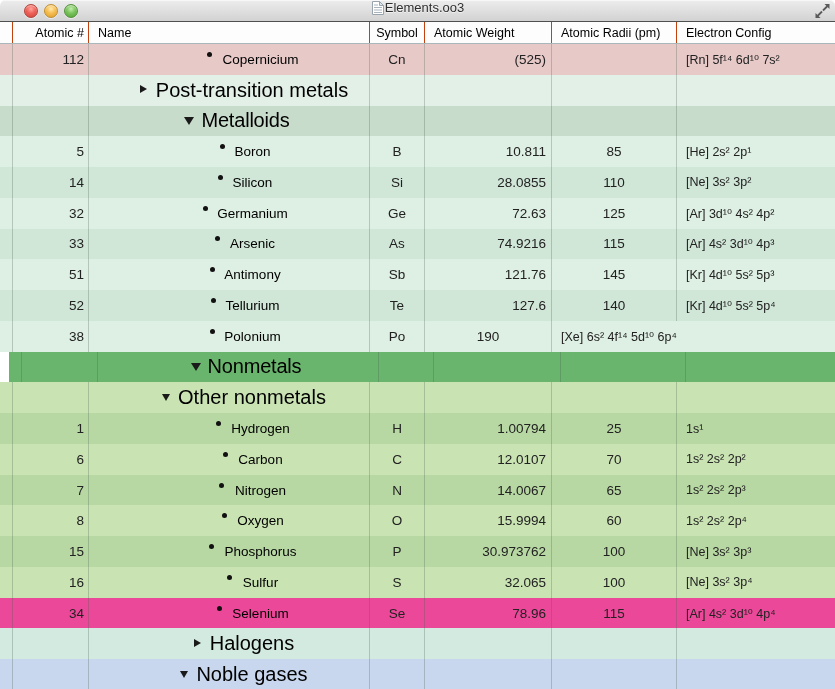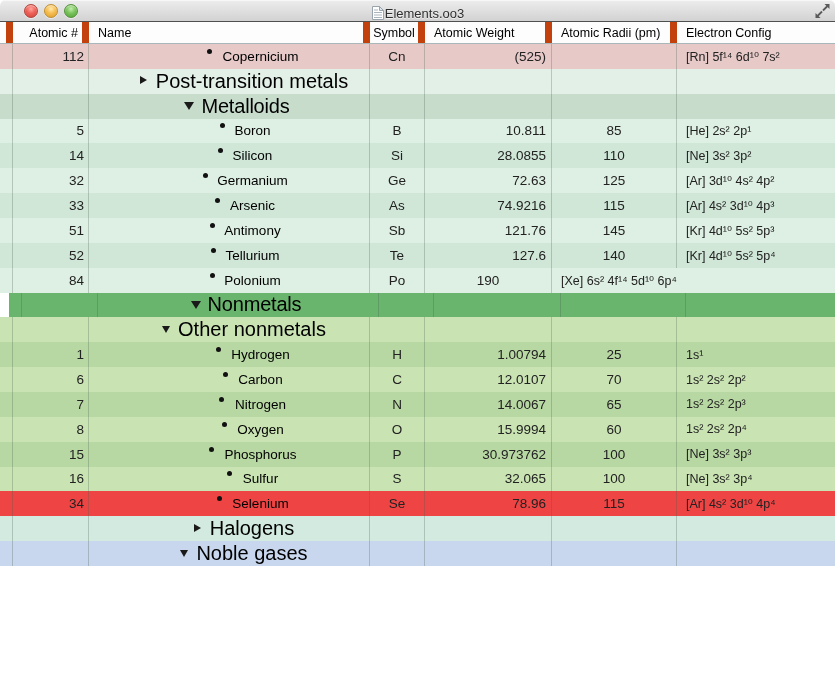--- a/index.html
+++ b/index.html
@@ -15,39 +15,39 @@
     background:linear-gradient(#ededed,#d2d2d2);
     border-bottom:1px solid #4f4f4f;
     border-radius:5px 5px 0 0;
     box-shadow:inset 0 1px 0 #f7f7f7;
   }
   .traffic{position:absolute;left:24px;top:4px;display:flex;gap:6px;}
   .light{width:14px;height:14px;border-radius:50%;box-sizing:border-box;box-shadow:inset 0 1px 1px rgba(255,255,255,.55), 0 1px 0 rgba(255,255,255,.5);}
   .light.red{background:radial-gradient(circle at 50% 32%,#ffa59d 0%,#ee6158 45%,#cf4136 100%);border:1px solid #b2423a;}
   .light.yellow{background:radial-gradient(circle at 50% 32%,#ffeab0 0%,#f6bd4f 45%,#dc9b28 100%);border:1px solid #bf8e2f;}
   .light.green{background:radial-gradient(circle at 50% 32%,#c4eead 0%,#79c35c 45%,#51a035 100%);border:1px solid #54923c;}
-  .title-group{position:absolute;left:0;right:0;top:0;height:21px;display:flex;align-items:flex-end;justify-content:center;}
+  .title-group{position:absolute;left:0;right:0;top:0;height:21px;display:flex;align-items:flex-start;justify-content:center;}
   .title-text{font-size:13px;color:#2f2f2f;text-shadow:0 1px 0 rgba(255,255,255,.6);}
   .doc-icon,.fs-icon{display:inline-flex;align-items:center;}
   .fs-icon{position:absolute;right:4px;top:3px;}
   
   .header-row{
     display:grid;grid-template-columns:var(--cols);
     height:21px;background:#fdfdfd;border-bottom:1px solid #a9b6ba;
   }
   .header-row > div{
     display:flex;align-items:center;font-size:12.5px;color:#000;
-    border-right:7px solid #c2410c;box-sizing:border-box;white-space:nowrap;overflow:hidden;
+    border-right:1px solid #c2410c;box-sizing:border-box;white-space:nowrap;overflow:hidden;
   }
   .header-row > div:last-child{border-right:none;}
   .h-num{justify-content:flex-end;padding-right:4px;}
   .h-name,.h-weight,.h-radius,.h-config{padding-left:9px;}
   .h-sym{justify-content:center;}
   
-  .rows{height:522px;display:grid;grid-template-rows:repeat(21,1fr);}
+  .rows{height:646px;display:grid;grid-template-rows:repeat(21,1fr);}
   .row{display:grid;grid-template-columns:var(--cols);}
   .cell{
     display:flex;align-items:center;box-sizing:border-box;
     border-right:1px solid rgba(70,92,76,.28);
     white-space:nowrap;overflow:hidden;color:#222;font-size:13.5px;
   }
   .cell:last-child{border-right:none;}
   .c-num{justify-content:flex-end;padding-right:4px;}
   .c-weight{justify-content:flex-end;padding-right:5px;}
   .c-sym{justify-content:center;}
@@ -223,21 +223,21 @@
       <span class="ctrl bullet"></span>
       <span class="c-label">Tellurium</span>
     </div>
     <div class="cell c-sym">Te</div>
     <div class="cell c-weight">127.6</div>
     <div class="cell c-radius">140</div>
     <div class="cell c-config">[Kr] 4d¹⁰ 5s² 5p⁴</div>
   </div>
       <div class="row k-leaf lvl-2" style="background: rgb(222, 239, 227);">
     <div class="cell c-gutter"></div>
-    <div class="cell c-num">84</div>
+    <div class="cell c-num">38</div>
     <div class="cell c-name">
       <span class="ctrl bullet"></span>
       <span class="c-label">Polonium</span>
     </div>
     <div class="cell c-sym">Po</div>
     <div class="cell c-radius">190</div>
     <div class="cell c-config">[Xe] 6s² 4f¹⁴ 5d¹⁰ 6p⁴</div>
   </div>
       <div class="row k-section lvl-1" style="background: rgb(106, 181, 109); margin-left: 9px;">
     <div class="cell c-gutter"></div>
@@ -328,21 +328,21 @@
     <div class="cell c-num">16</div>
     <div class="cell c-name">
       <span class="ctrl bullet"></span>
       <span class="c-label">Sulfur</span>
     </div>
     <div class="cell c-sym">S</div>
     <div class="cell c-weight">32.065</div>
     <div class="cell c-radius">100</div>
     <div class="cell c-config">[Ne] 3s² 3p⁴</div>
   </div>
-      <div class="row k-leaf lvl-3" style="background: #ef4444;">
+      <div class="row k-leaf lvl-3" style="background: #ec4899;">
     <div class="cell c-gutter"></div>
     <div class="cell c-num">34</div>
     <div class="cell c-name">
       <span class="ctrl bullet"></span>
       <span class="c-label">Selenium</span>
     </div>
     <div class="cell c-sym">Se</div>
     <div class="cell c-weight">78.96</div>
     <div class="cell c-radius">115</div>
     <div class="cell c-config">[Ar] 4s² 3d¹⁰ 4p⁴</div>

